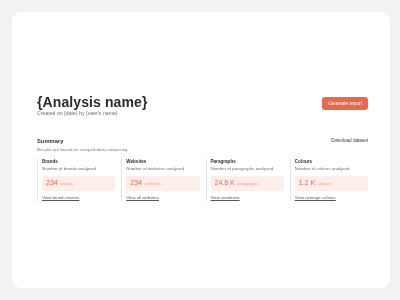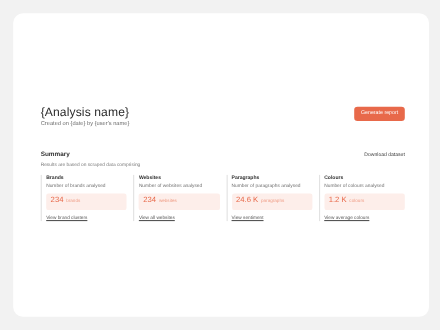--- a/index.html
+++ b/index.html
@@ -43,22 +43,22 @@
     justify-content: space-between;
   }
 
   .title-block {
     display: flex;
     flex-direction: column;
     gap: 2px;
   }
 
   .page-title {
-    font-size: 11px;
-    font-weight: normal;
+    font-size: 14px;
+    font-weight: bold;
     color: #2b2b2b;
     letter-spacing: 0.1px;
     line-height: 11px;
   }
 
   .page-subtitle {
     font-size: 5.2px;
     color: #6e6e6e;
     line-height: 7px;
   }

